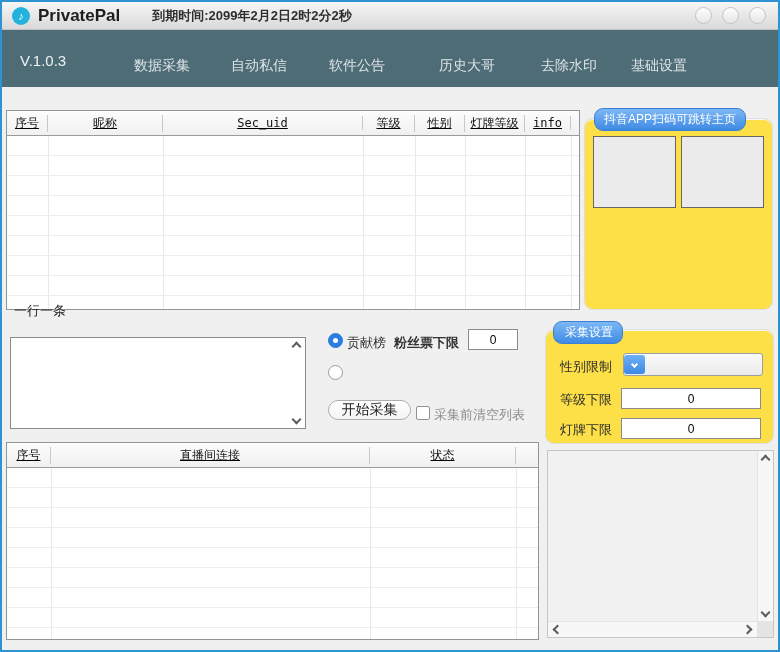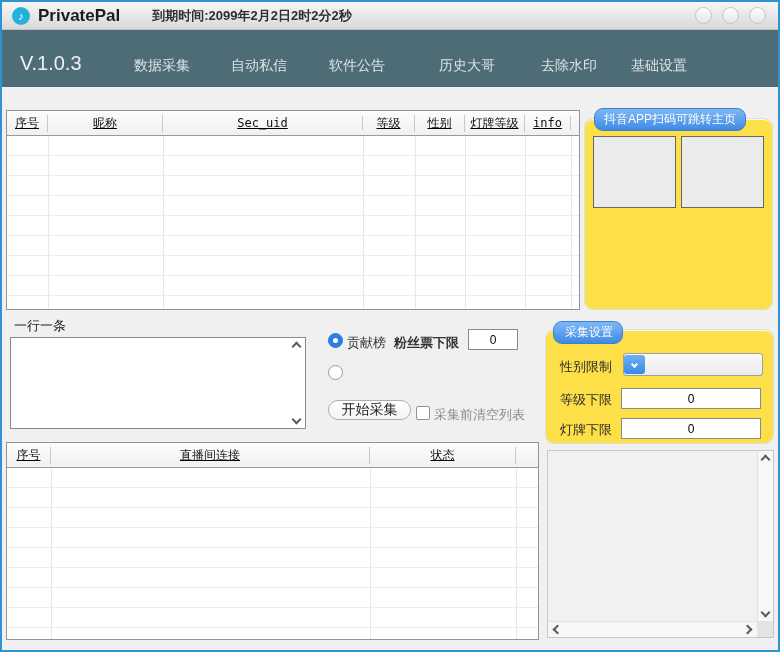--- a/index.html
+++ b/index.html
@@ -30,21 +30,21 @@
     width:17px; height:17px; border-radius:50%;
     background:linear-gradient(#fdfdfd,#e6e6e6);
     border:1px solid #c3c3c3;
   }
 
   
   .navbar {
     position:absolute; left:0; top:28px; width:776px; height:57px;
     background:#4e6c76;
   }
-  .version { position:absolute; left:18px; top:22px; color:#eef2f3; font-size:20px; }
+  .version { position:absolute; left:18px; top:22px; color:#eef2f3; font-size:15px; }
   .nav-item {
     position:absolute; top:36px; transform:translate(-50%,-50%);
     color:#dce3e6; font-size:14px; cursor:default; white-space:nowrap;
   }
   .nav-item:nth-of-type(2){ left:160px; }
   .nav-item:nth-of-type(3){ left:257px; }
   .nav-item:nth-of-type(4){ left:355px; }
   .nav-item:nth-of-type(5){ left:465px; }
   .nav-item:nth-of-type(6){ left:567px; }
   .nav-item:nth-of-type(7){ left:657px; }
@@ -112,21 +112,21 @@
   }
   .qr-badge { left:9px; top:-11px; }
   .settings-badge { left:7px; top:-9px;padding-left:11px; }
   .qr-box {
     position:absolute; top:17px; width:83px; height:72px;
     background:#ebebeb; border:1px solid #666;
   }
   .qr-box-1 { left:8px; } .qr-box-2 { left:96px; }
 
   
-  .section-label { position:absolute; left:12px; top:315px; font-size:13px; color:#222; }
+  .section-label { position:absolute; left:12px; top:300px; font-size:13px; color:#222; }
   .list-box {
     position:absolute; left:8px; top:335px; width:296px; height:92px;
     background:#fff; border:1px solid #8a8a8a;
     font-size:12px; resize:none; outline:none; overflow:hidden; padding:2px 20px 2px 4px;
   }
   .listbox-scroll {
     position:absolute; left:287px; top:337px; width:15px; height:88px;
     display:flex; flex-direction:column; justify-content:space-between;
     align-items:center; padding:4px 0;
   }

